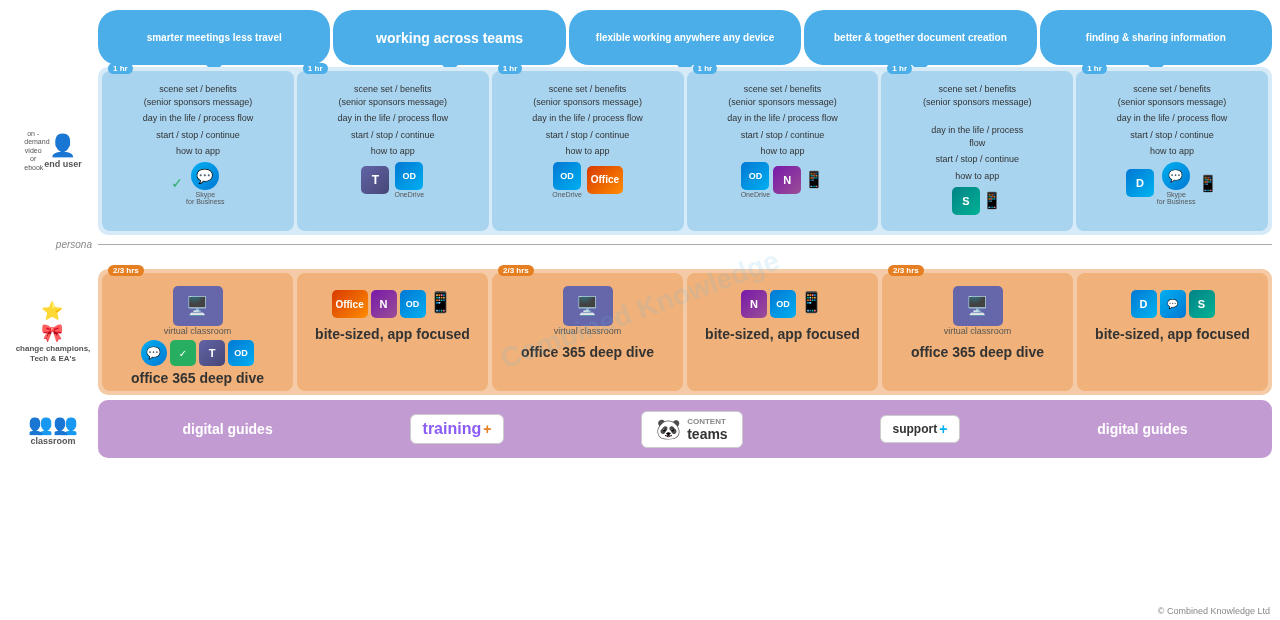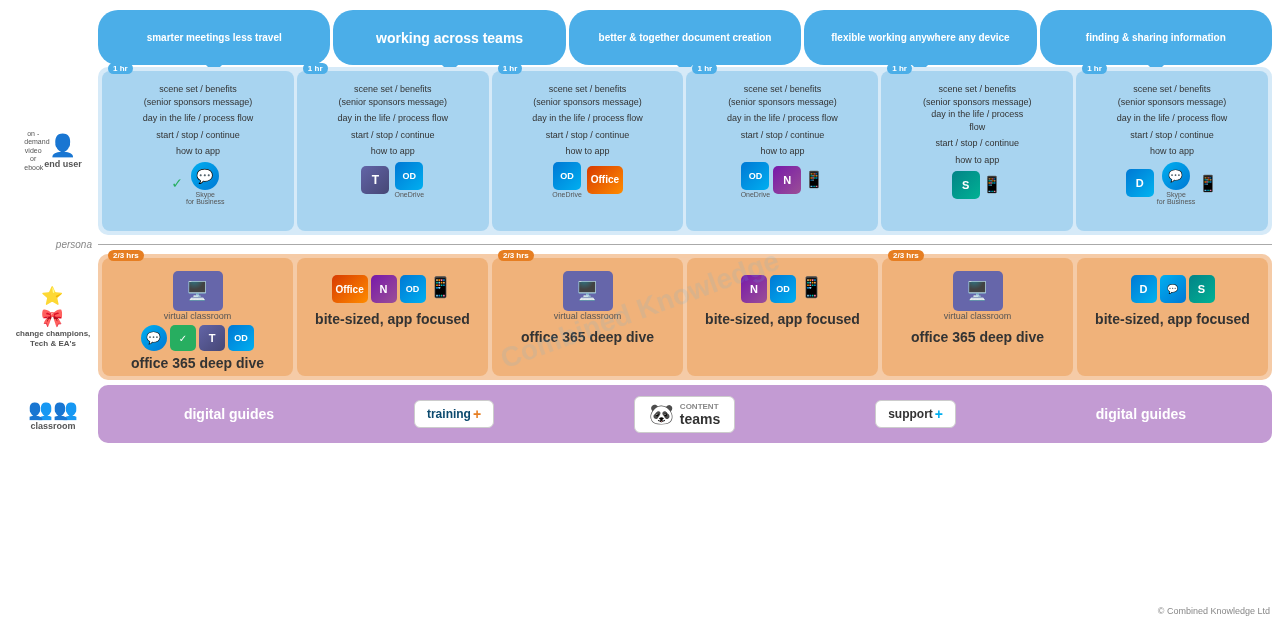--- a/index.html
+++ b/index.html
@@ -143,44 +143,44 @@
 
     <div class="cloud" style="font-size:10px; padding:6px 4px;">
       <span>smarter meetings less travel</span>
     </div>
 
     <div class="cloud" style="font-size:14px; padding:6px 4px;">
       <span>working across teams</span>
     </div>
 
     <div class="cloud" style="font-size:10px; padding:6px 4px;">
+      <span>flexible working anywhere any device</span>
+    </div>
+
+    <div class="cloud" style="font-size:10px; padding:6px 4px;">
       <span>better &amp; together document creation</span>
-    </div>
-
-    <div class="cloud" style="font-size:10px; padding:6px 4px;">
-      <span>flexible working anywhere any device</span>
     </div>
 
     <div class="cloud" style="font-size:10px; padding:6px 4px;">
       <span>finding &amp; sharing information</span>
     </div>
 
   </div>
 
   <div style="display:flex; margin-bottom:4px;">
 
     <div style="width:90px; display:flex; flex-direction:row; align-items:center; justify-content:center;">
       <div class="on-demand-label" style="font-size:7px;">on -demand video or ebook</div>
       <div style="display:flex; flex-direction:column; align-items:center; margin-left:2px;">
         <div style="font-size:22px; color:#4baee8;">👤</div>
         <div style="font-size:9px; font-weight:bold; color:#555; text-align:center;">end user</div>
       </div>
     </div>
 
-    <div style="flex:1; background:#d6eaf8; border-radius:10px; padding:4px; display:flex; gap:3px; position:relative;">
+    <div style="flex:1; background:#d6eaf8; border-radius:10px; padding:4px; display:flex; gap:3px; position:relative;justify-content:flex-end;">
 
       <div class="col-block">
         <span class="hr-badge">1 hr</span>
         <div class="content-text">
           <div>scene set / benefits</div>
           <div>(senior sponsors message)</div>
           <div style="margin-top:4px;">day in the life / process flow</div>
           <div style="margin-top:4px;">start / stop / continue</div>
           <div style="margin-top:4px;">how to app</div>
         </div>
@@ -264,21 +264,21 @@
             <div style="font-size:16px;">📱</div>
           </div>
         </div>
       </div>
 
       <div class="col-block">
         <span class="hr-badge">1 hr</span>
         <div class="content-text">
           <div>scene set / benefits</div>
           <div>(senior sponsors message)</div>
-          <div style="margin-top:0;">day in the life / process</div>
+          <div style="margin-top:16px;">day in the life / process</div>
           <div>flow</div>
           <div style="margin-top:4px;">start / stop / continue</div>
           <div style="margin-top:4px;">how to app</div>
         </div>
         <div class="app-icons">
           <div class="icon-with-label">
             <div style="width:28px;height:28px;background:linear-gradient(135deg,#038387,#00b294);border-radius:5px;display:flex;align-items:center;justify-content:center;color:white;font-weight:bold;font-size:11px;">S</div>
           </div>
           <div class="icon-with-label">
             <div style="font-size:16px;">📱</div>
@@ -306,21 +306,21 @@
             <div class="app-label">Skype<br>for Business</div>
           </div>
           <div class="icon-with-label">
             <div style="font-size:16px;">📱</div>
           </div>
         </div>
       </div>
     </div>
   </div>
 
-  <div style="display:flex; align-items:center; margin-bottom:4px;">
+  <div style="display:flex; align-items:center; margin-bottom:19px;">
     <div style="width:90px; text-align:right; padding-right:6px; font-size:10px; color:#888; font-style:italic;">persona</div>
     <div style="flex:1; border-top:1.5px solid #aaa;"></div>
   </div>
 
   <div style="display:flex; margin-bottom:5px;">
 
     <div style="width:90px; display:flex; flex-direction:column; align-items:center; justify-content:center;">
       <div style="font-size:18px;">⭐</div>
       <div style="font-size:18px; color:#c0392b;">🎀</div>
       <div style="font-size:8px; font-weight:bold; color:#555; text-align:center; line-height:1.3;">change champions, Tech &amp; EA's</div>
@@ -399,21 +399,21 @@
     <div style="width:90px; display:flex; flex-direction:column; align-items:center; justify-content:center;">
       <div style="font-size:20px; color:#6c3483;">👥👥</div>
       <div style="font-size:9px; font-weight:bold; color:#555;">classroom</div>
     </div>
 
     <div style="flex:1; background:#c39bd3; border-radius:10px; display:flex; align-items:center; justify-content:space-around; padding:8px 16px; height:58px;">
 
       <div style="color:white; font-size:14px; font-weight:bold;">digital guides</div>
 
       <div style="background:white; border-radius:6px; padding:5px 12px; border:1px solid #ccc; display:flex; align-items:center; gap:2px;">
-        <span style="font-size:12px; font-weight:bold; color:#0c4a6e;">training</span>
+        <span style="font-size:16px; font-weight:bold; color:#8b5cf6;">training</span>
         <span style="font-size:14px; color:#e67e22; font-weight:bold;">+</span>
       </div>
 
       <div style="background:white; border-radius:6px; padding:5px 14px; border:1px solid #ccc; display:flex; align-items:center; gap:6px;">
         <span style="font-size:20px;">🐼</span>
         <div>
           <div style="font-size:8px; color:#888; font-weight:bold;">CONTENT</div>
           <div style="font-size:14px; font-weight:bold; color:#333;">teams</div>
         </div>
       </div>

